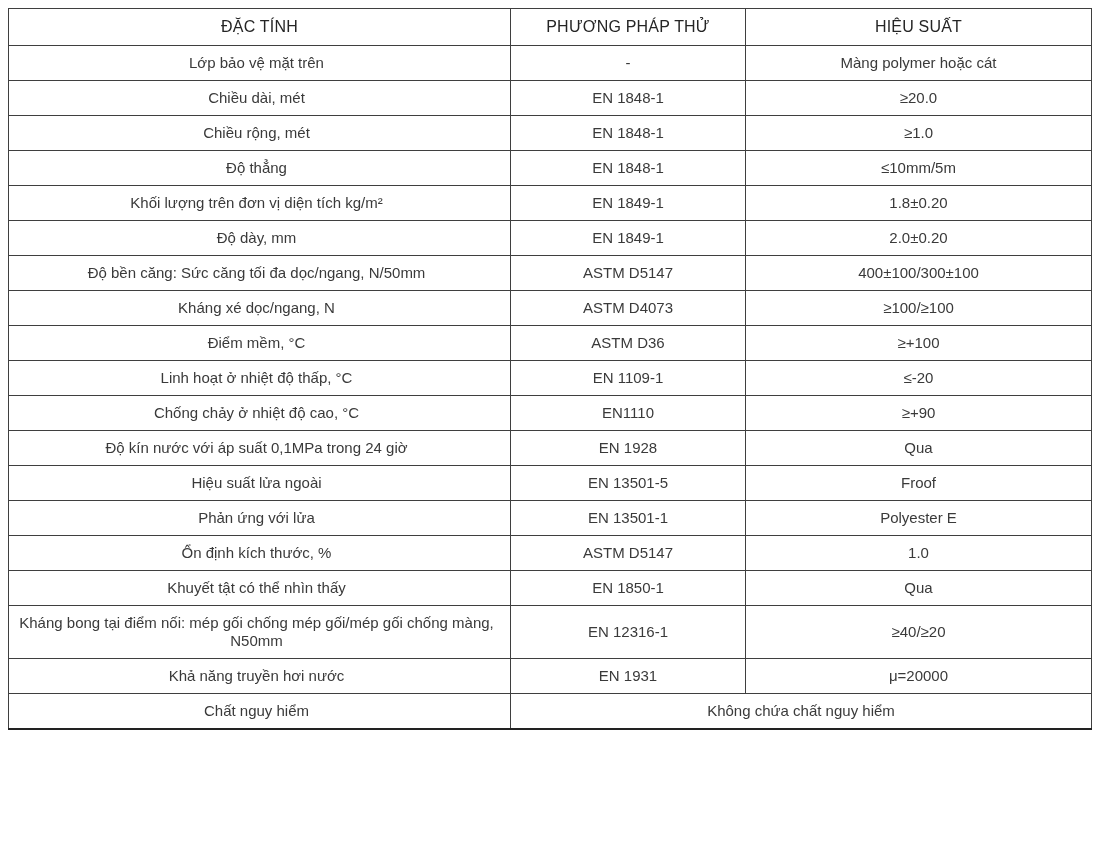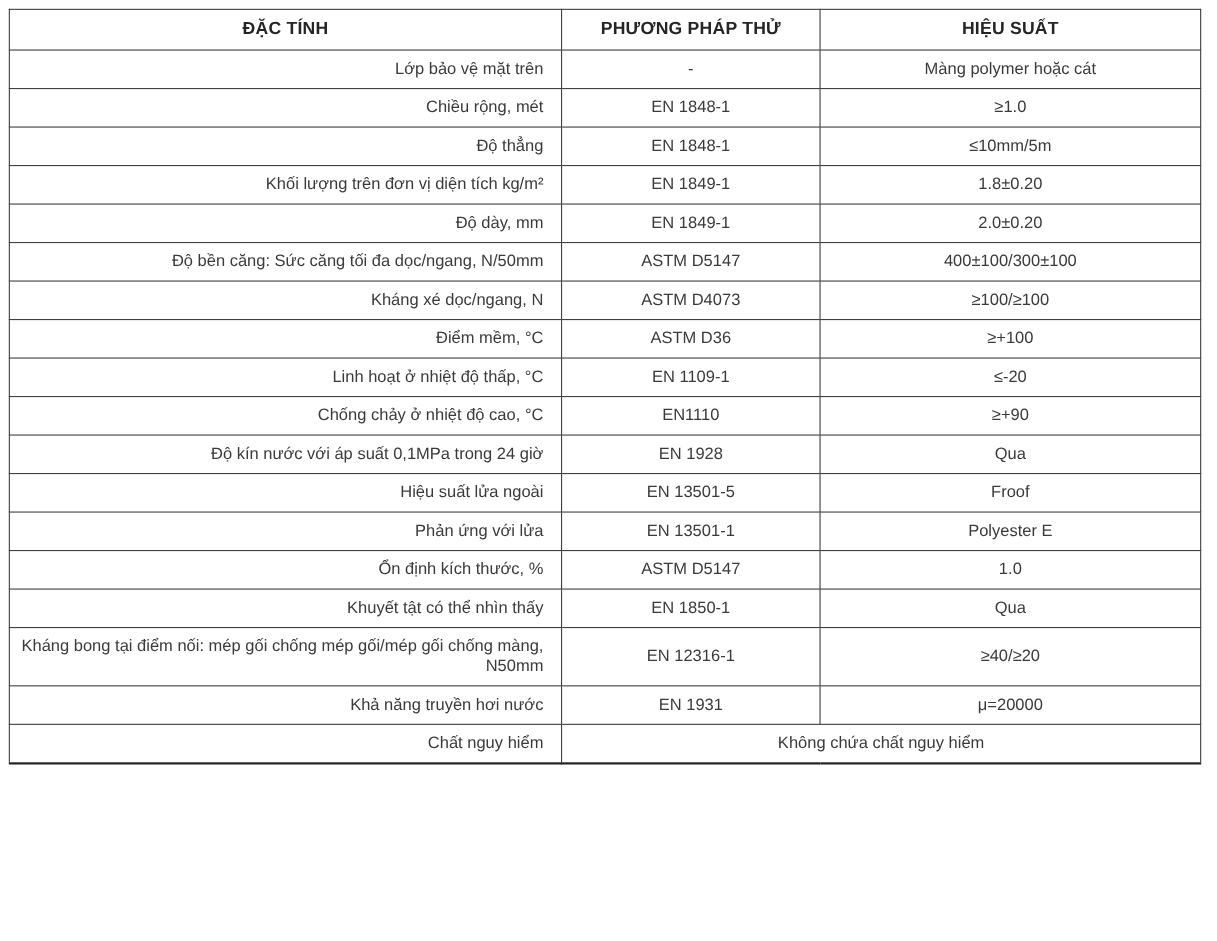--- a/index.html
+++ b/index.html
@@ -18,35 +18,35 @@
   table.spec-table {
     border-collapse: collapse;
     width: 1083px;
     table-layout: fixed;
     border: 1px solid #3f3f3f;
     border-bottom: 2px solid #222222;
   }
   .spec-table th {
     border: 1px solid #3f3f3f;
     font-size: 16px;
-    font-weight: bold;
+    font-weight: normal;
     color: #252525;
     text-align: center;
     padding: 9px 6px;
     letter-spacing: 0.2px;
   }
   .spec-table td {
     border: 1px solid #3f3f3f;
     font-size: 15px;
     color: #3a3a3a;
     padding: 8px 10px;
     line-height: 18px;
   }
   .spec-table td.feature {
-    text-align: right;
+    text-align: center;
     padding-right: 16px;
   }
   .spec-table td.method,
   .spec-table td.value {
     text-align: center;
   }
 </style>
 </head>
 <body>
 
@@ -62,20 +62,25 @@
         <th>ĐẶC TÍNH</th>
         <th>PHƯƠNG PHÁP THỬ</th>
         <th>HIỆU SUẤT</th>
       </tr>
     </thead>
     <tbody>
         <tr>
           <td class="feature">Lớp bảo vệ mặt trên</td>
           <td class="method">-</td>
           <td class="value">Màng polymer hoặc cát</td>
+        </tr>
+        <tr>
+          <td class="feature">Chiều dài, mét</td>
+          <td class="method">EN 1848-1</td>
+          <td class="value">≥20.0</td>
         </tr>
         <tr>
           <td class="feature">Chiều rộng, mét</td>
           <td class="method">EN 1848-1</td>
           <td class="value">≥1.0</td>
         </tr>
         <tr>
           <td class="feature">Độ thẳng</td>
           <td class="method">EN 1848-1</td>
           <td class="value">≤10mm/5m</td>

